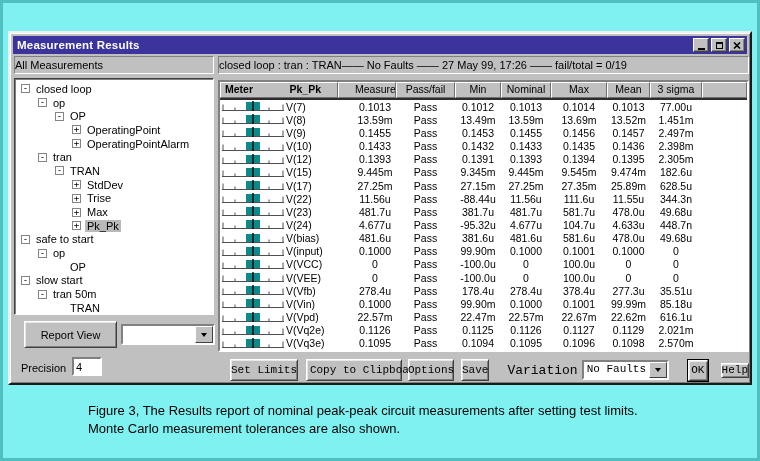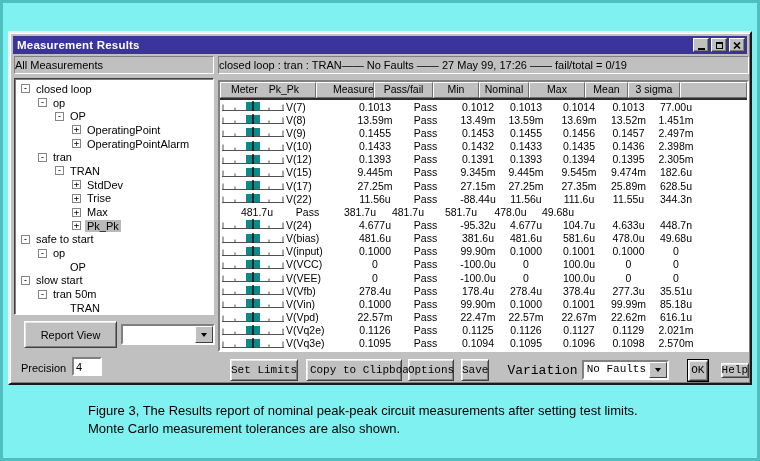--- a/index.html
+++ b/index.html
@@ -83,21 +83,21 @@
   .table{
     position:absolute;left:208px;top:47px;width:531px;height:272px;background:#fff;
     border:2px solid;border-color:#808080 #fff #fff #808080;box-sizing:border-box;
     display:flex;flex-direction:column;overflow:hidden;
   }
   .thead{display:flex;height:16px;flex:none;background:#c0c0c0;border-bottom:2px solid #2c2c2c;}
   .hcell{
     box-sizing:border-box;border:1px solid;border-color:#fff #6e6e6e #6e6e6e #fff;
     font-size:10.5px;text-align:center;line-height:13px;overflow:hidden;white-space:nowrap;
   }
-  .hc-name{width:96px;display:flex;justify-content:space-between;padding:0 16px 0 10px;}
+  .hc-name{width:118px;display:flex;justify-content:space-between;padding:0 16px 0 4px;font-weight:bold;}
   .c-name{width:118px;}
   .c-measured{width:58px;padding-left:16px;}
   .c-pass{width:59px;}
   .c-min{width:46px;}
   .c-nom{width:50px;}
   .c-max{width:56px;}
   .c-mean{width:43px;}
   .c-sig{width:52px;}
   .c-fill{flex:1;}
   .tbody{flex:1;display:flex;flex-direction:column;}
@@ -420,20 +420,32 @@
     <div class="cell c-pass">Pass</div>
     <div class="cell c-min">-88.44u</div>
     <div class="cell c-nom">11.56u</div>
     <div class="cell c-max">111.6u</div>
     <div class="cell c-mean">11.55u</div>
     <div class="cell c-sig">344.3n</div>
     <div class="cell c-fill"></div>
   </div>
 
   <div class="trow">
+    <div class="cell c-name cell-name">
+      <svg class="meter" width="62" height="11" viewBox="0 0 62 11">
+        <line x1="0" y1="9.5" x2="62" y2="9.5" stroke="#505050" stroke-width="1"></line>
+        <line x1="1" y1="3.5" x2="1" y2="10" stroke="#505050" stroke-width="1"></line>
+        <line x1="13" y1="6.5" x2="13" y2="10" stroke="#505050" stroke-width="1"></line>
+        <rect class="meter-block" x="24" y="1" width="14" height="8" fill="#0e8989"></rect>
+        <line x1="31" y1="0" x2="31" y2="10" stroke="#000" stroke-width="1.4"></line>
+        <line x1="47" y1="6.5" x2="47" y2="10" stroke="#505050" stroke-width="1"></line>
+        <line x1="61" y1="3.5" x2="61" y2="10" stroke="#505050" stroke-width="1"></line>
+      </svg>
+      <span class="mname">V(23)</span>
+    </div>
     <div class="cell c-measured">481.7u</div>
     <div class="cell c-pass">Pass</div>
     <div class="cell c-min">381.7u</div>
     <div class="cell c-nom">481.7u</div>
     <div class="cell c-max">581.7u</div>
     <div class="cell c-mean">478.0u</div>
     <div class="cell c-sig">49.68u</div>
     <div class="cell c-fill"></div>
   </div>
 

